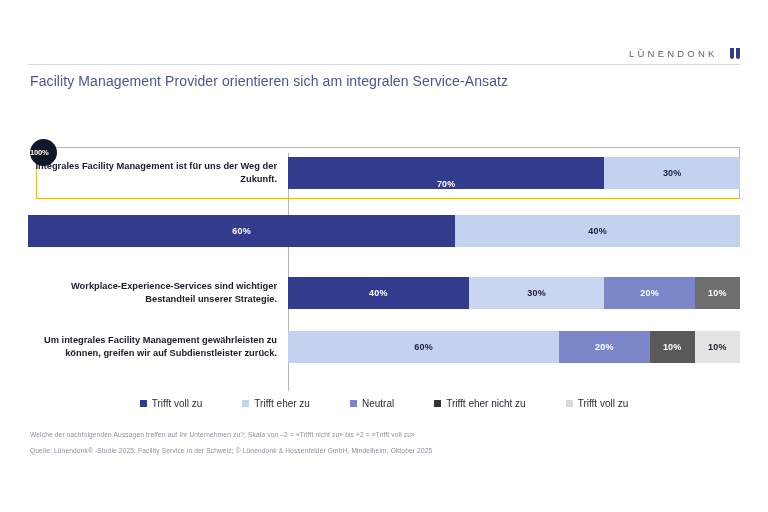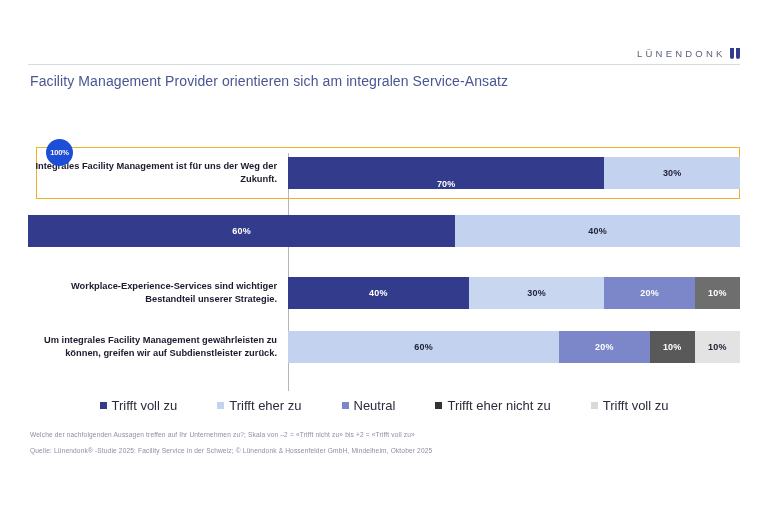--- a/index.html
+++ b/index.html
@@ -1,20 +1,20 @@
 <!DOCTYPE html>
 <html><head>
 <meta charset="utf-8">
 <style>
   html,body{margin:0;padding:0;}
   body{width:768px;height:512px;background:#ffffff;font-family:"Liberation Sans",sans-serif;overflow:hidden;}
   .slide{position:relative;width:768px;height:512px;background:#fff;}
 
   
-  .logo{position:absolute;top:48px;right:28px;display:flex;align-items:center;gap:4px;}
+  .logo{position:absolute;top:48px;right:28px;display:flex;align-items:center;gap:12px;}
   .logo-text{font-size:9.5px;letter-spacing:3.2px;color:#5a5f7a;font-weight:400;}
   .logo-mark{display:flex;gap:2.5px;align-items:flex-start;}
   .logo-mark i{display:block;width:4px;height:11px;background:#333c8c;border-radius:0 0 2px 2px;}
   .logo-mark i:last-child{transform:translateY(0);}
   .rule{position:absolute;left:28px;right:28px;top:64px;height:1px;background:#d8dae2;}
 
   .title{position:absolute;left:30px;top:72px;width:600px;font-size:14px;line-height:1.32;
          color:#4a5594;font-weight:400;letter-spacing:.1px;}
 
   
@@ -24,30 +24,30 @@
   .row{position:absolute;left:0;width:712px;height:46px;display:flex;align-items:center;}
   .row-label{width:260px;box-sizing:border-box;padding-right:11px;text-align:right;
              font-size:9.3px;line-height:1.42;font-weight:700;color:#1b1b2e;}
   .bar{position:relative;height:32px;display:flex;flex:1;}
   .seg{display:flex;align-items:center;justify-content:center;height:100%;box-sizing:border-box;}
   .seg span{font-size:9px;font-weight:700;letter-spacing:.2px;}
 
   
   .highlight{position:absolute;left:8px;top:0px;width:704px;height:52px;
              border:1.6px solid #f0b323;box-sizing:border-box;background:transparent;}
-  .badge{position:absolute;left:18px;top:-11px;width:27px;height:27px;border-radius:50%;
-         background:#1d4ed8;display:flex;align-items:center;justify-content:center;z-index:4;}
+  .badge{position:absolute;left:2px;top:-11px;width:27px;height:27px;border-radius:50%;
+         background:#0f172a;display:flex;align-items:center;justify-content:flex-start;z-index:4;}
   .badge span{font-size:7.6px;font-weight:700;color:#fff8e8;letter-spacing:-.2px;}
 
   
   .legend{position:absolute;left:28px;top:398px;width:712px;display:flex;
           justify-content:center;align-items:center;gap:40px;}
   .legend-item{display:flex;align-items:center;gap:5px;}
   .swatch{width:7px;height:7px;display:block;}
-  .legend-item label{font-size:13px;color:#2b2b3d;white-space:nowrap;}
+  .legend-item label{font-size:10px;color:#2b2b3d;white-space:nowrap;}
 
   
   .footer{position:absolute;left:30px;top:430px;width:700px;}
   .footer p{margin:0 0 6px 0;font-size:6.6px;line-height:1.5;color:#8d8fa3;letter-spacing:.15px;}
 </style>
 </head>
 <body>
 
 <div class="slide">
 

